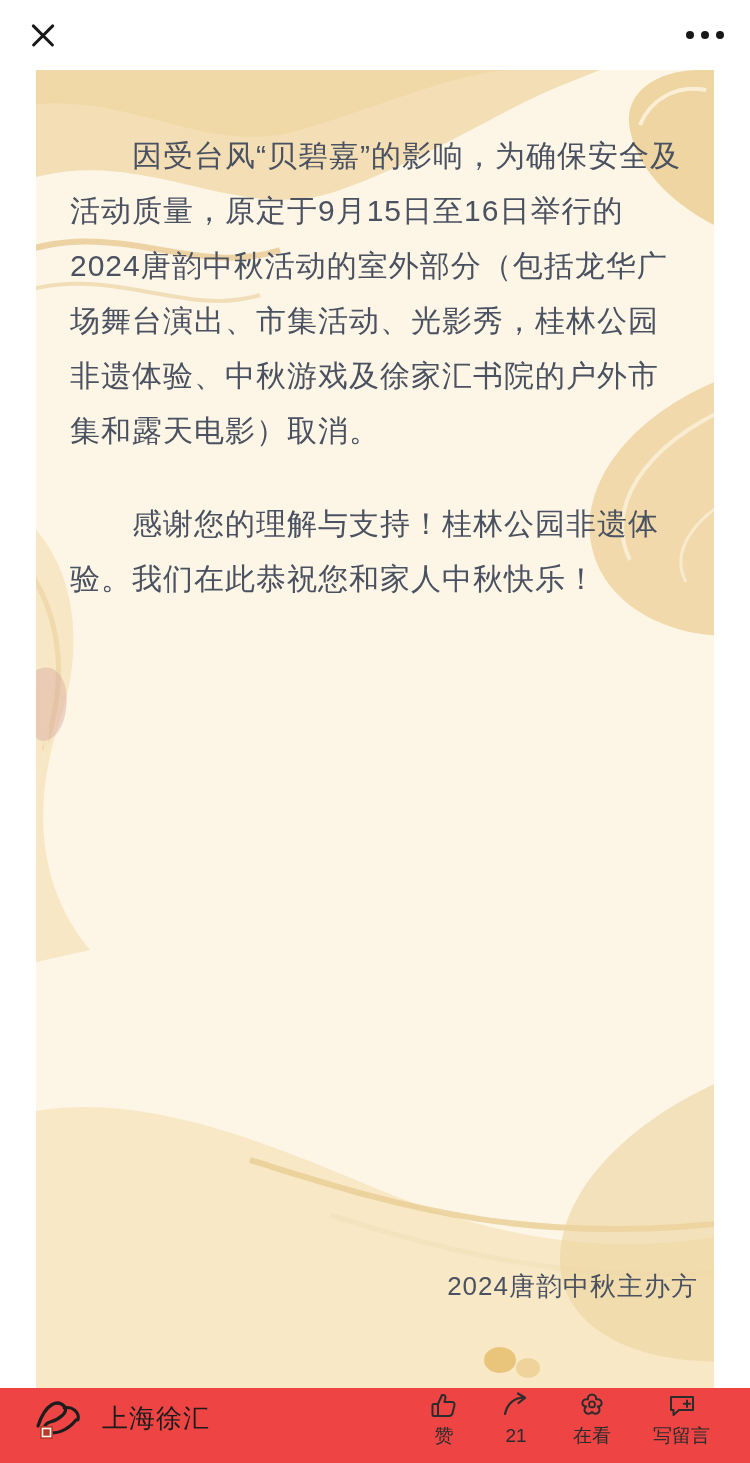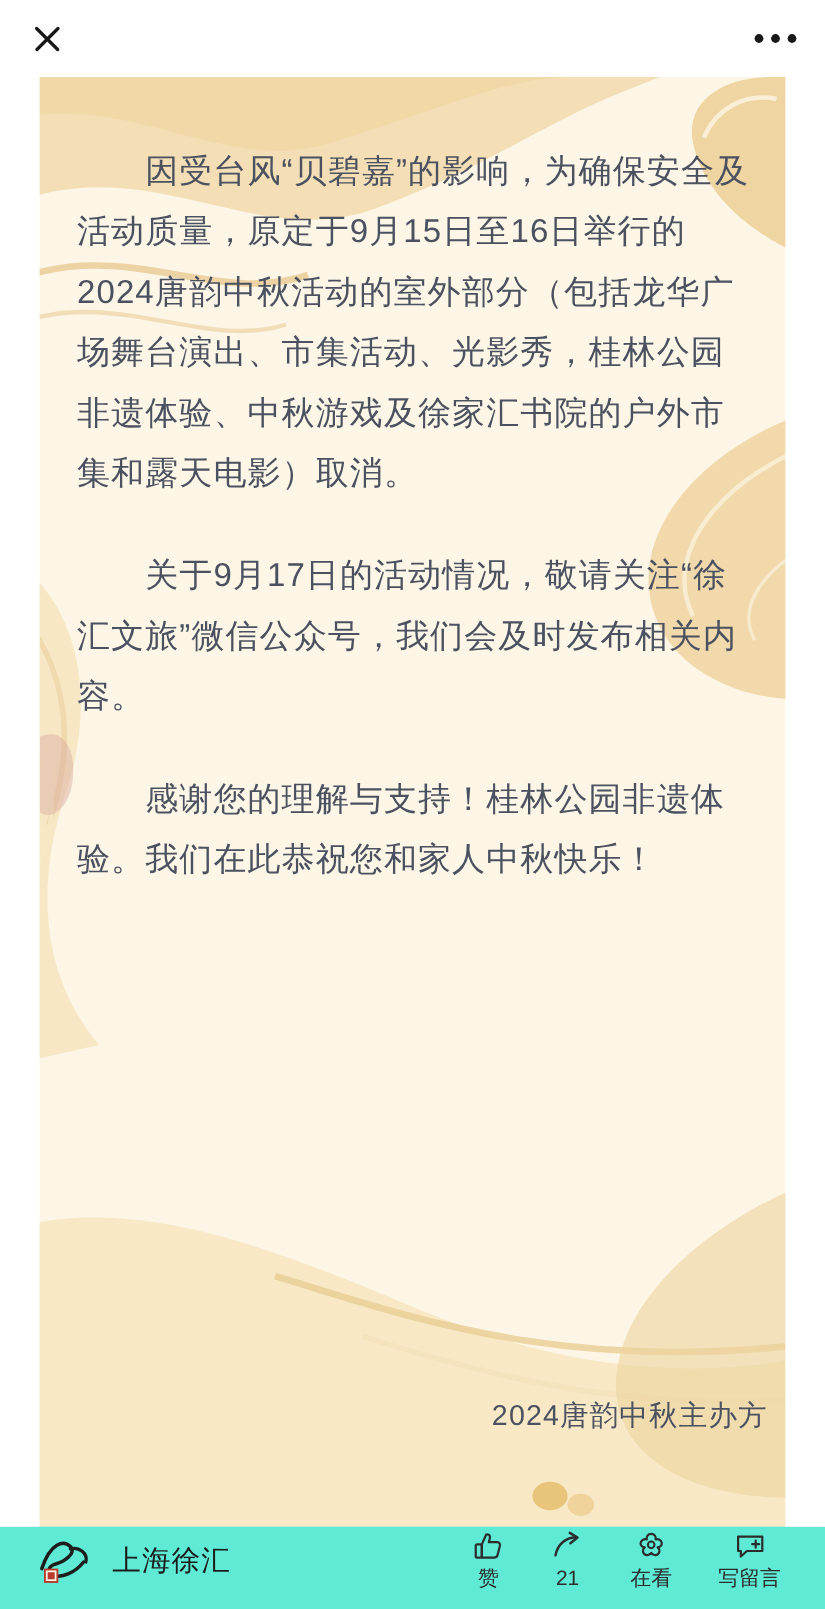--- a/index.html
+++ b/index.html
@@ -119,21 +119,21 @@
     letter-spacing: 1px;
   }
 
   
   .bottombar {
     position: absolute;
     left: 0;
     bottom: 0;
     width: 750px;
     height: 90px;
-    background: #5eead4;
+    background: #ef4444;
     display: flex;
     align-items: center;
     justify-content: space-between;
     padding: 0 26px 0 34px;
     box-sizing: border-box;
     border-top: 1px solid #eceaea;
   }
   .account {
     display: flex;
     align-items: center;
@@ -223,21 +223,20 @@
     <ellipse cx="528" cy="1298" rx="12" ry="10" fill="#edd096" opacity="0.9"></ellipse>
 
     <path d="M36,600 C56,590 70,610 66,640 C62,668 44,676 36,668 Z" fill="#d9a9a0" opacity="0.45"></path>
   </svg>
 
   <div class="gutter-left"></div>
   <div class="gutter-right"></div>
 
   <div class="content">
     <p class="para">因受台风“贝碧嘉”的影响，为确保安全及活动质量，原定于9月15日至16日举行的2024唐韵中秋活动的室外部分（包括龙华广场舞台演出、市集活动、光影秀，桂林公园非遗体验、中秋游戏及徐家汇书院的户外市集和露天电影）取消。</p>
-    <p class="para">关于9月17日的活动情况，敬请关注“徐汇文旅”微信公众号，我们会及时发布相关内容。</p>
     <p class="para">感谢您的理解与支持！桂林公园非遗体验。我们在此恭祝您和家人中秋快乐！</p>
   </div>
 
   <div class="signature">
     <div>2024唐韵中秋主办方</div>
   </div>
 </div>
 
 <div class="bottombar">
 

